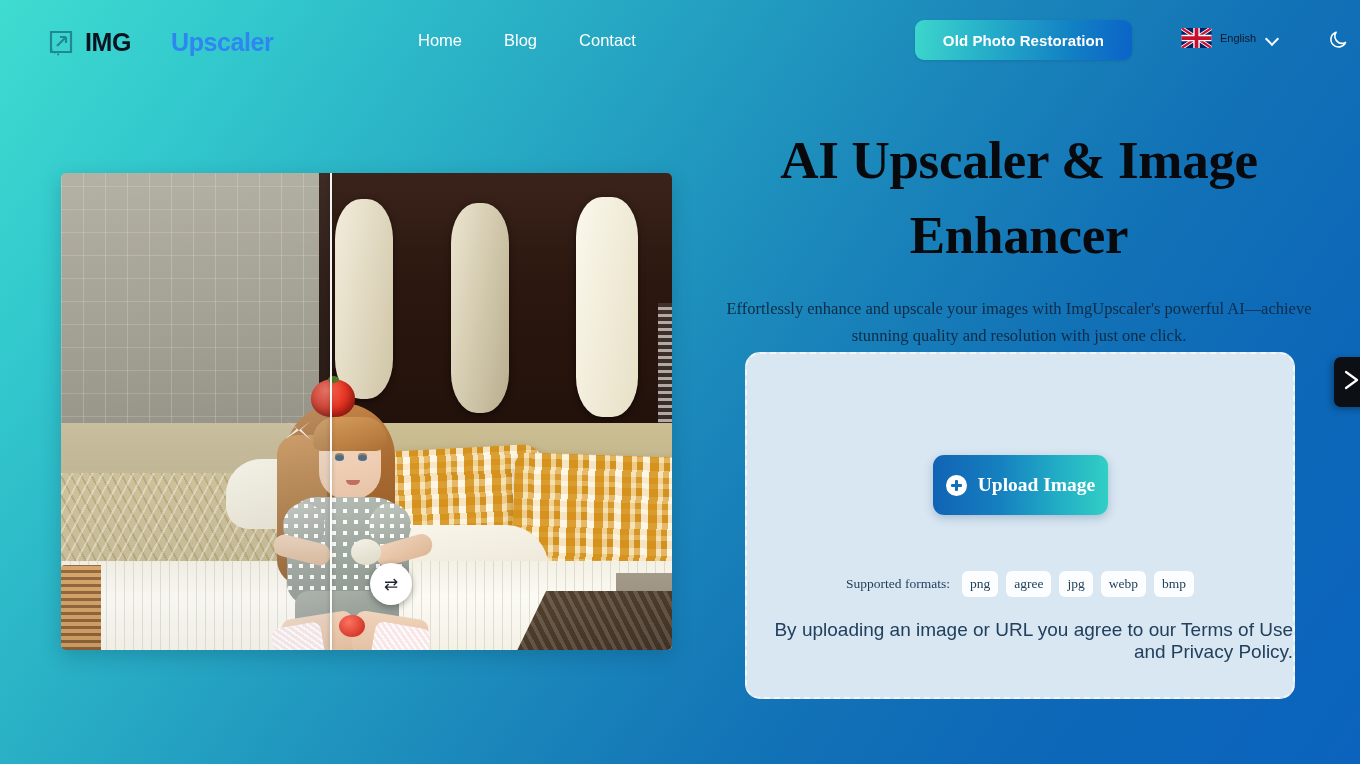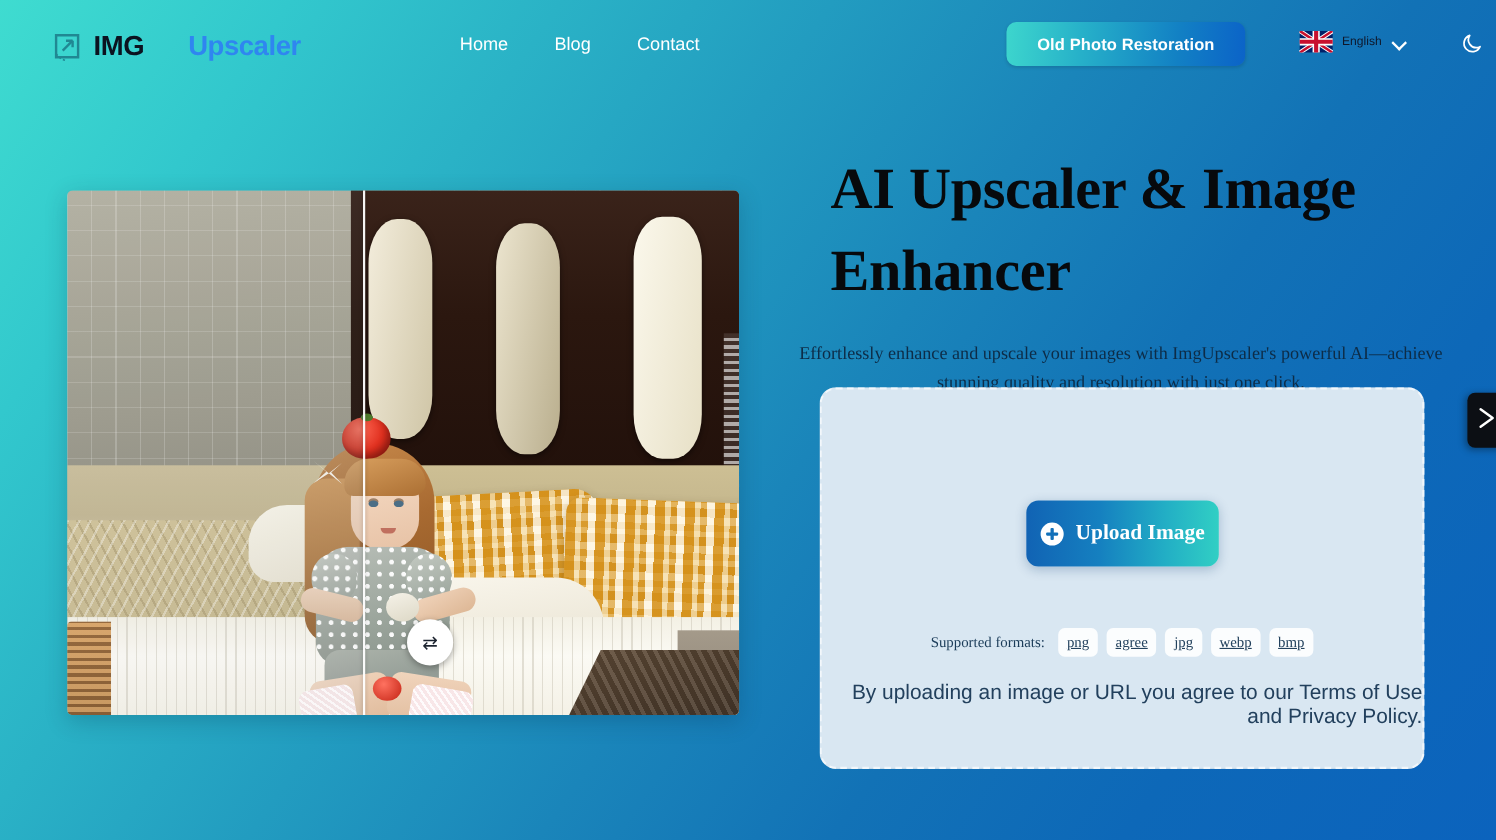--- a/index.html
+++ b/index.html
@@ -391,23 +391,24 @@
     left: 700px;
     top: 118px;
     width: 638px;
   }
   #hero-title {
     font-family: "Liberation Serif", serif;
     font-size: 53px;
     font-weight: bold;
     line-height: 75px;
     color: #07090c;
+    text-align: center;
     letter-spacing: -.3px;
     width: 528px;
-    margin: 17px auto;
+    margin: 5px auto;
   }
   #hero-subtitle {
     font-family: "Liberation Serif", serif;
     font-size: 16.5px;
     line-height: 27px;
     color: #0d2c47;
     text-align: center;
     width: 600px;
     margin: 22px auto 0 auto;
   }
@@ -480,21 +481,20 @@
     min-width: 33px;
     height: 26px;
     padding: 0 8px;
     border-radius: 6px;
     background: #fbfdfe;
     color: #23425e;
     font-family: "Liberation Serif", serif;
     font-size: 13.5px;
     display: flex; align-items: center; justify-content: center;
     cursor: pointer;
-    text-decoration: underline;
   }
 
   #terms-note {
     position: absolute;
     top: 265px; left: 0; width: 100%;
     text-align: right;
     font-family: "Liberation Sans", sans-serif;
     font-size: 19px;
     color: #22405d;
   }

